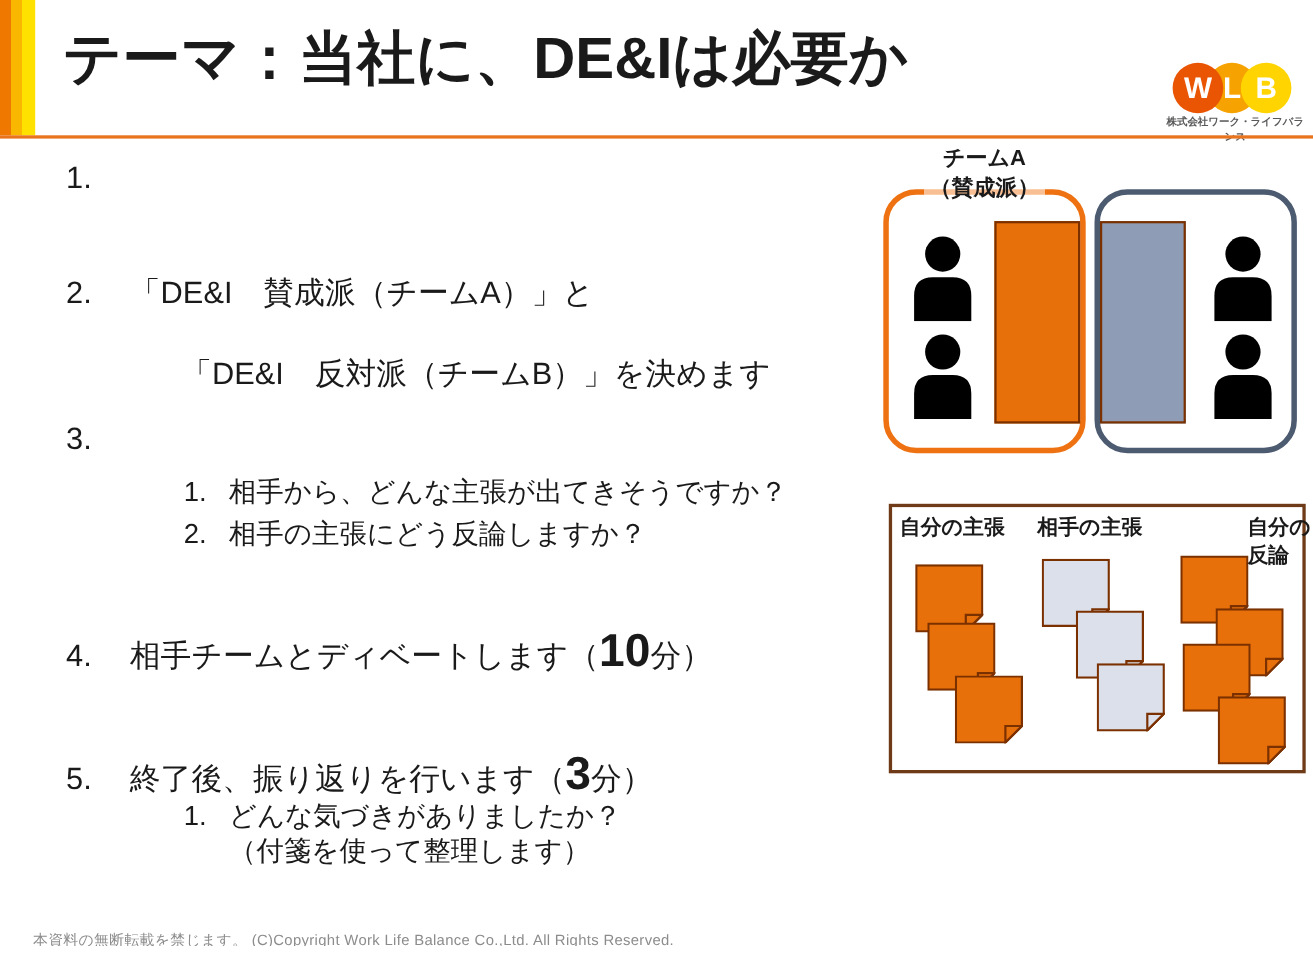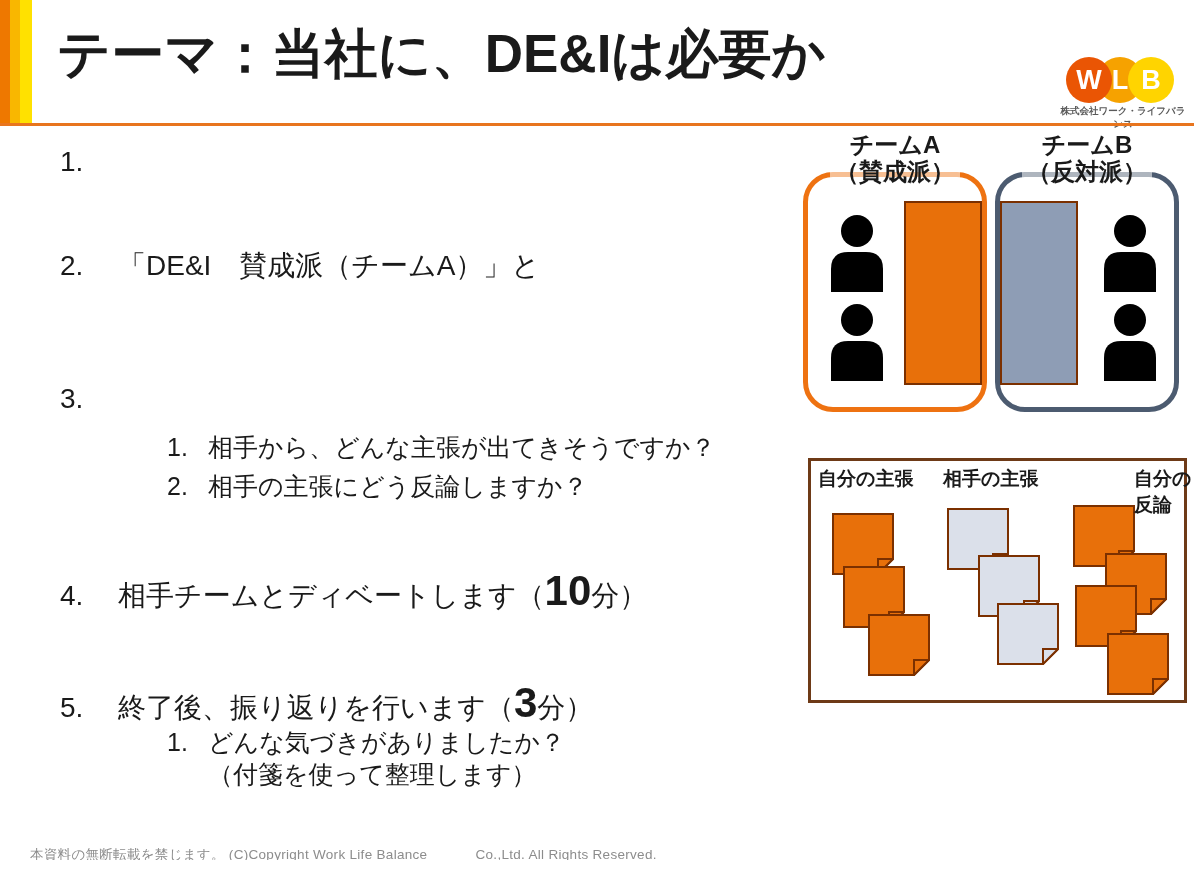--- a/index.html
+++ b/index.html
@@ -23,41 +23,41 @@
   .logo .cb{left:62px;background:var(--logo-b);z-index:2;}
   .logo-company{position:absolute;left:1060px;top:105px;width:126px;text-align:center;
     font-size:9.5px;font-weight:700;color:#595959;letter-spacing:0;}
   
   .step{position:absolute;left:60px;display:flex;align-items:baseline;font-size:28px;line-height:1.32;white-space:pre-wrap;}
   .step .snum{width:58px;flex:none;}
   .sub{position:absolute;left:167px;display:flex;align-items:baseline;font-size:25px;line-height:1.28;}
   .sub .snum{width:41px;flex:none;}
   .big{font-size:42px;font-weight:600;line-height:1;}
   
-  .team-label{position:absolute;top:131px;width:184px;text-align:center;font-size:24px;font-weight:700;line-height:27px;z-index:2;}
+  .team-label{position:absolute;top:131px;width:184px;text-align:center;font-size:20px;font-weight:700;line-height:27px;z-index:2;}
   .team-label .stance{display:inline-block;padding:0 5px;background:rgba(255,255,255,0.55);}
   .team-box{position:absolute;top:172px;width:184px;height:240px;border-radius:30px;box-sizing:border-box;background:transparent;}
   .team-box.a{left:803px;border:5px solid var(--team-a-border);}
   .team-box.b{left:995px;border:5px solid var(--slate);}
   .panel-rect{position:absolute;top:201px;width:78px;height:184px;box-sizing:border-box;border:2px solid var(--note-border);z-index:1;}
   .panel-rect.a{left:904px;background:var(--note-orange);}
   .panel-rect.b{left:1000px;background:var(--slate-fill);}
   .person{position:absolute;width:62px;height:78px;z-index:1;}
   .person circle,.person path{fill:#000;}
   
   .board{position:absolute;left:808px;top:458px;width:379px;height:245px;box-sizing:border-box;
     border:3px solid var(--board-border);background:#fff;}
   .bhead{position:absolute;top:466px;font-size:19px;font-weight:700;z-index:2;}
   .bh1{left:818px;} .bh2{left:943px;} .bh3{left:1134px;}
   .note{position:absolute;width:62px;height:62px;}
   .note.orange polygon{fill:var(--note-orange);stroke:var(--note-border);stroke-width:2px;stroke-linejoin:miter;}
   .note.gray polygon{fill:var(--note-gray);stroke:var(--note-border);stroke-width:2px;stroke-linejoin:miter;}
   
   .footer{position:absolute;left:30px;top:846px;font-size:13.5px;color:var(--footer-gray);letter-spacing:0.3px;}
-  .wavy{text-decoration:underline;text-decoration-style:wavy;text-decoration-color:var(--wavy-red);text-decoration-thickness:1px;margin-left:44px;}
+  .wavy{text-decoration:underline;text-decoration-style:wavy;text-decoration-color:var(--wavy-red);text-decoration-thickness:1px;}
 </style>
 </head>
 <body>
 
 <div class="slide">
 
   <div class="stripe s1"></div>
   <div class="stripe s2"></div>
   <div class="stripe s3"></div>
   <h1 class="title">テーマ：当社に、DE&amp;Iは必要か</h1>
@@ -70,21 +70,21 @@
   <div class="logo-company">株式会社ワーク・ライフバランス</div>
   <div class="header-line"></div>
 
   <div class="step" style="top:144px">
     <span class="snum">1.</span>
   </div>
 
   <div class="step" style="top:248px">
     <span class="snum">2.</span>
     <span class="stext"><span>「DE&amp;I　賛成派（チームA）」と</span><br>
-      </span>
+      <span>「DE&amp;I　反対派（チームB）」を決めます</span></span>
   </div>
 
   <div class="step" style="top:381px">
     <span class="snum">3.</span>
   </div>
   <div class="sub" style="top:431px">
     <span class="snum">1.</span>
     <span>相手から、どんな主張が出てきそうですか？</span>
   </div>
   <div class="sub" style="top:470px">
@@ -115,24 +115,20 @@
   <div class="panel-rect a"></div>
   <svg class="person" style="left:826px;top:214px" viewBox="0 0 62 78">
     <circle cx="31" cy="17" r="16"></circle>
       <path d="M5 78 V55 Q5 38 22 38 H40 Q57 38 57 55 V78 Z"></path>
   </svg>
   <svg class="person" style="left:826px;top:303px" viewBox="0 0 62 78">
     <circle cx="31" cy="17" r="16"></circle>
       <path d="M5 78 V55 Q5 38 22 38 H40 Q57 38 57 55 V78 Z"></path>
   </svg>
 
-  <div class="team-label" style="left:995px">
-    <span>チームB</span><br>
-    <span class="stance">（反対派）</span>
-  </div>
   <div class="team-box b"></div>
   <div class="panel-rect b"></div>
   <svg class="person" style="left:1099px;top:214px" viewBox="0 0 62 78">
     <circle cx="31" cy="17" r="16"></circle>
       <path d="M5 78 V55 Q5 38 22 38 H40 Q57 38 57 55 V78 Z"></path>
   </svg>
   <svg class="person" style="left:1099px;top:303px" viewBox="0 0 62 78">
     <circle cx="31" cy="17" r="16"></circle>
       <path d="M5 78 V55 Q5 38 22 38 H40 Q57 38 57 55 V78 Z"></path>
   </svg>

